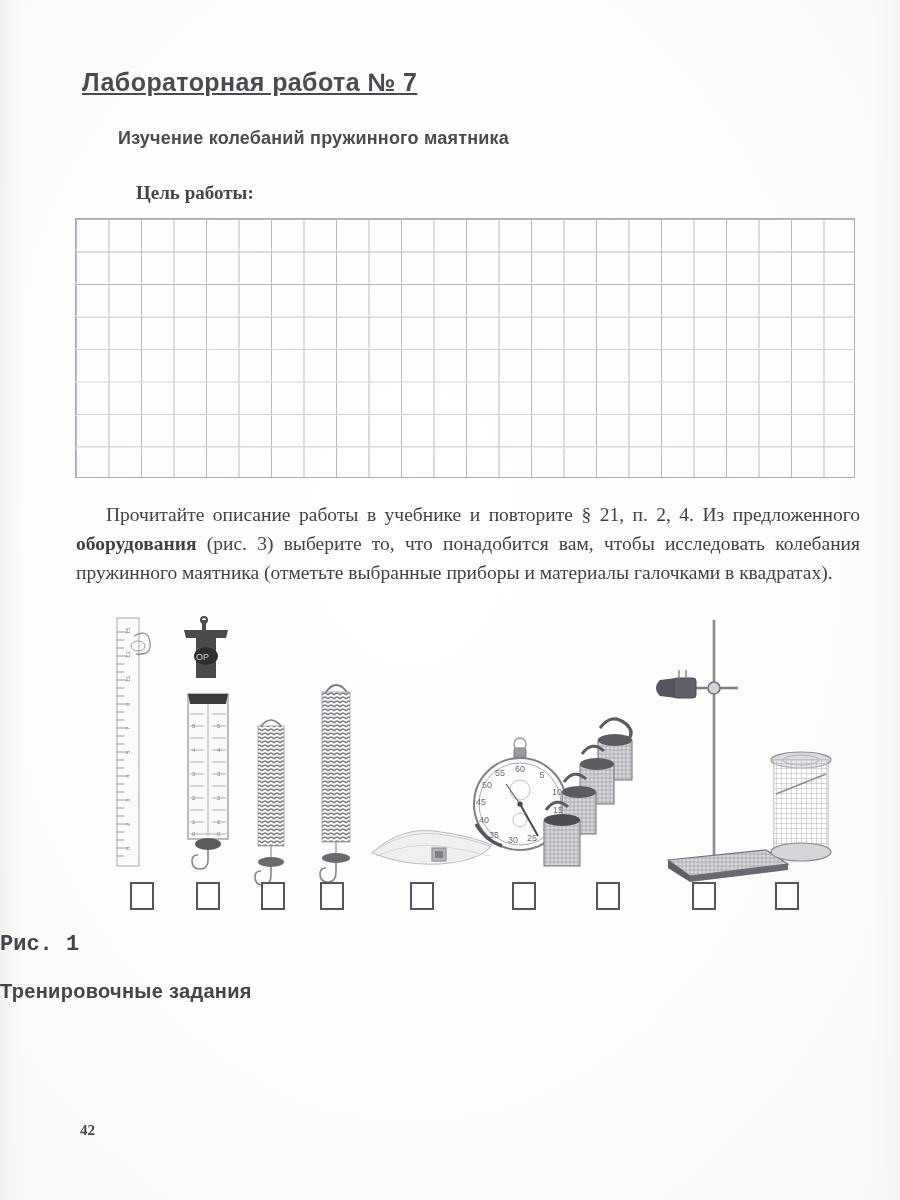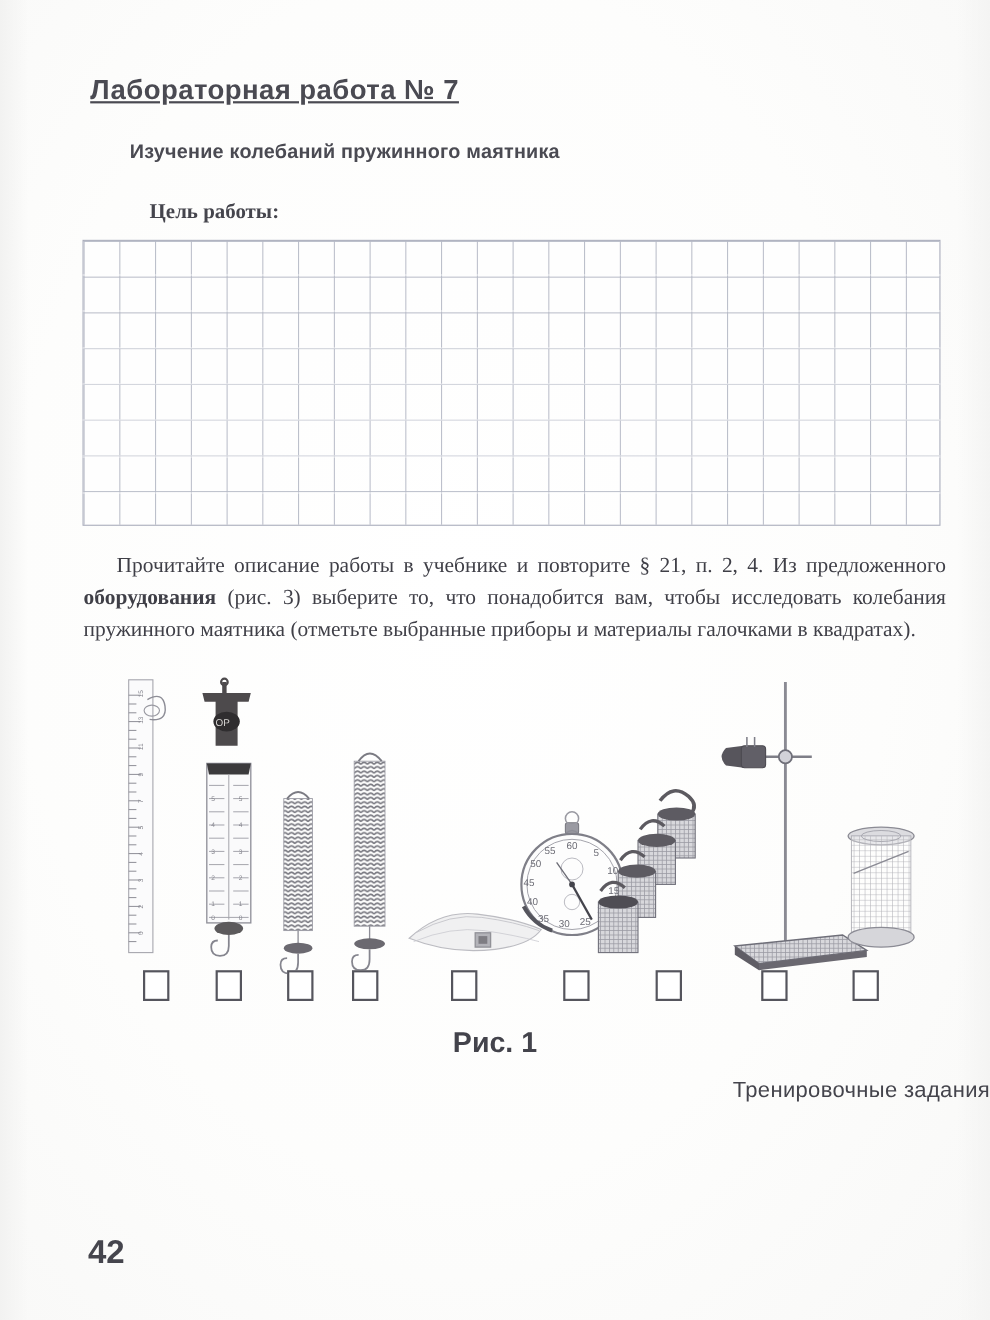--- a/index.html
+++ b/index.html
@@ -134,34 +134,33 @@
     left: 76px;
     top: 608px;
     width: 790px;
     height: 300px;
   }
   .fig-caption {
     position: absolute;
     left: 0;
     right: 0;
     top: 932px;
-    text-align: center;
-    font-family: Liberation Sans, sans-serif;
-    font-weight: bold;
-    font-size: 26px;
+    font-family: Liberation Mono, monospace;
+    font-weight: bold;
+    font-size: 22px;
     color: #43434b;
   }
   .train-heading {
     position: absolute;
     left: 0;
     right: 0;
     top: 980px;
-    text-align: right;
+    text-align: left;
     font-family: "Liberation Sans", "DejaVu Sans", sans-serif;
-    font-weight: normal;
+    font-weight: bold;
     font-size: 20px;
     color: #44444c;
     letter-spacing: 0.3px;
   }
 
   
   .checkbox-row {
     position: absolute;
     left: 0;
     top: 882px;
@@ -176,23 +175,23 @@
     background: #ffffff;
     box-sizing: border-box;
     top: 0;
   }
 
   
   .page-number {
     position: absolute;
     left: 80px;
     top: 1122px;
-    font-family: Liberation Sans, sans-serif;
-    font-weight: bold;
-    font-size: 30px;
+    font-family: Liberation Serif, serif;
+    font-weight: bold;
+    font-size: 15px;
     color: #45454d;
   }
 
   svg { display: block; overflow: visible; }
 </style>
 </head>
 <body>
 
 <div class="page">
   <div class="scan-edge-left"></div>

